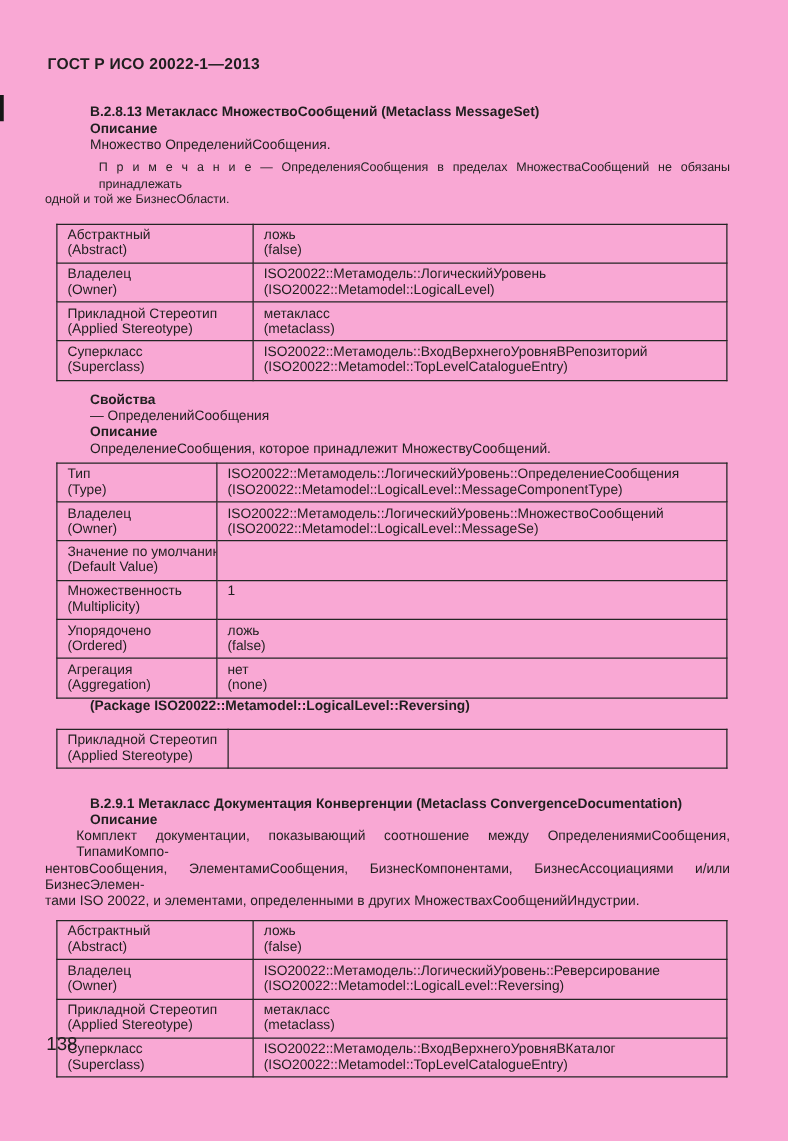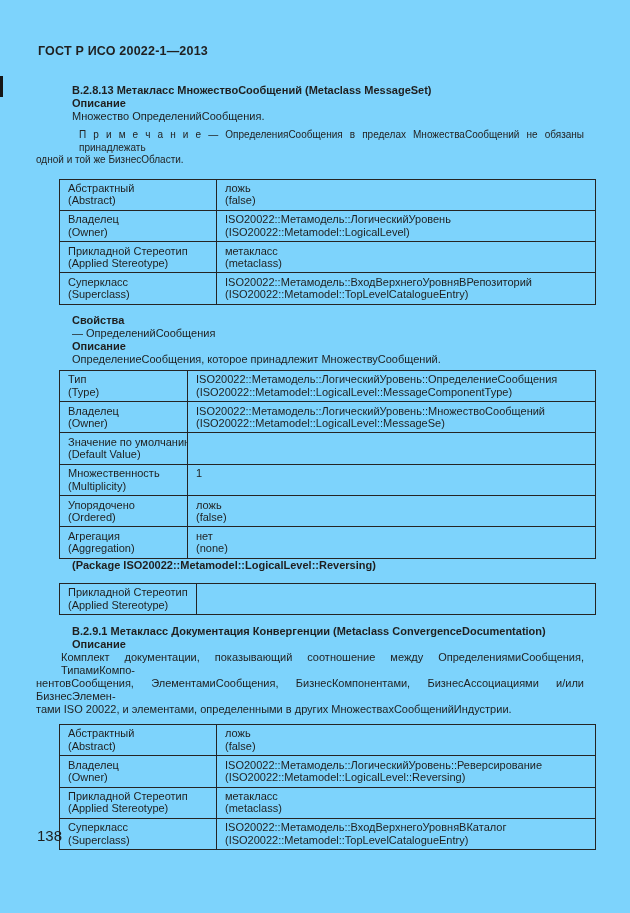--- a/index.html
+++ b/index.html
@@ -1,19 +1,19 @@
 <!DOCTYPE html>
 <html><head>
 <meta charset="utf-8">
 <style>
   html,body{margin:0;padding:0;background:#fff;}
   .page{
     position:relative;
     width:630px;height:913px;
-    background:#7dd3fc;
+    background:#f9a8d4;
     font-family:"Liberation Sans",sans-serif;
     color:#1f1f1f;
     overflow:hidden;
   }
   .doc-header{
     position:absolute;left:38px;top:44px;
     font-size:12.5px;font-weight:700;letter-spacing:.2px;
   }
   .scan-artifact{
     position:absolute;left:0;top:76px;width:3px;height:21px;background:#161616;
@@ -23,40 +23,40 @@
     font-size:11px;line-height:13px;
   }
   .h-bold{font-weight:700;}
   .ind{padding-left:36px;}
   .ind-para{padding-left:25px;}
   .note{font-size:10px;line-height:12.5px;margin-top:6px;color:#232323;}
   .note .nline1{padding-left:43px;}
   .jline{text-align:justify;text-align-last:justify;}
   .meta-table{
     border-collapse:collapse;table-layout:fixed;
-    margin-left:23px;width:537px;
+    margin-left:9px;width:537px;
   }
   .meta-table td{
     border:1.6px solid #242424;
     vertical-align:top;
     padding:2.5px 6px 3px 8px;
     font-size:11px;line-height:12.4px;
     overflow:hidden;white-space:nowrap;
   }
   .meta-table td div{min-height:0;}
   .t1 col.c-label{width:157px;}
   .t2 col.c-label{width:128px;}
   .t3 col.c-label{width:137px;}
   .t4 col.c-label{width:157px;}
   .mt-table1{margin-top:12px;}
   .mt-props{margin-top:9px;}
   .mt-table2{margin-top:4px;padding-left:44px;}
   .mt-s3{margin-top:15px;}
   .mt-table3{margin-top:11px;}
-  .mt-s4{margin-top:10px;}
+  .mt-s4{margin-top:22px;}
   .mt-table4{margin-top:8px;}
   .page-number{
     position:absolute;left:37px;top:827px;font-size:15px;
   }
 </style>
 </head>
 <body>
 
 <div class="page">
 

